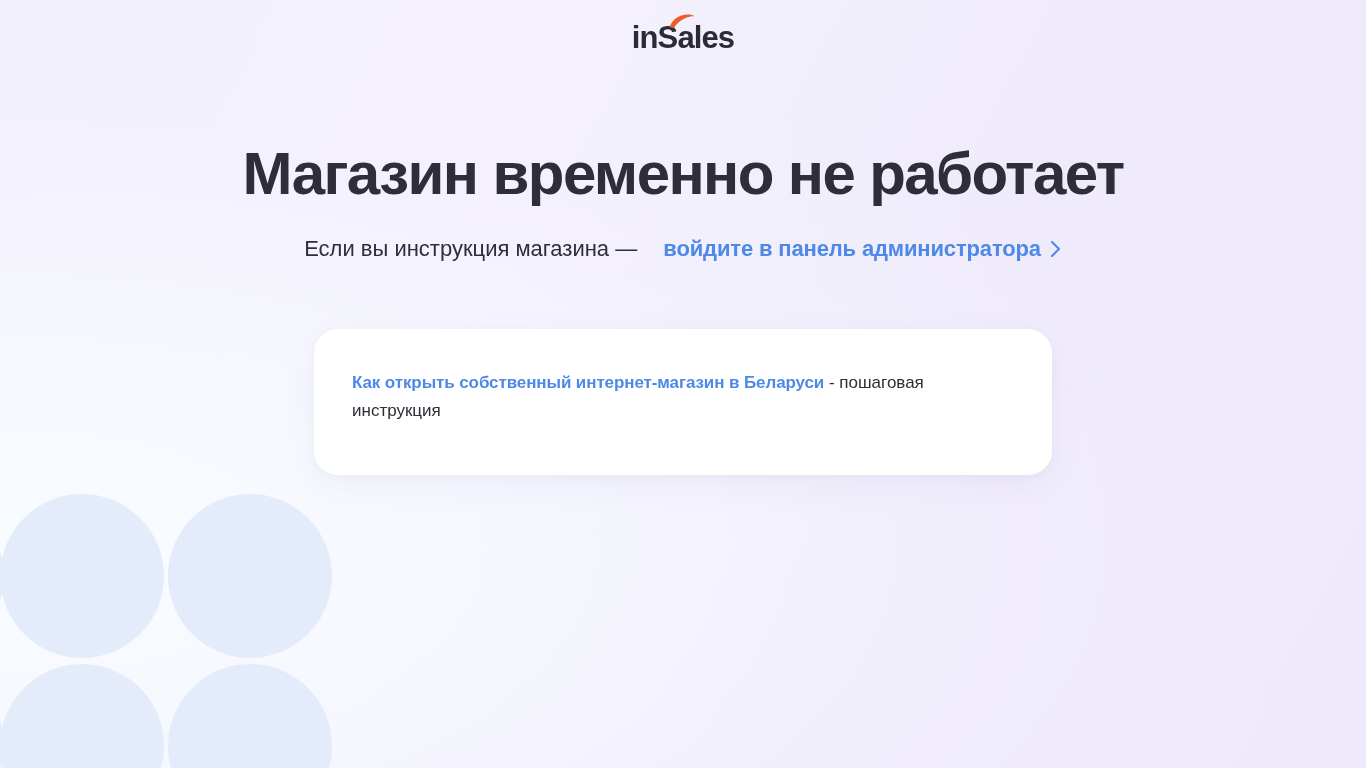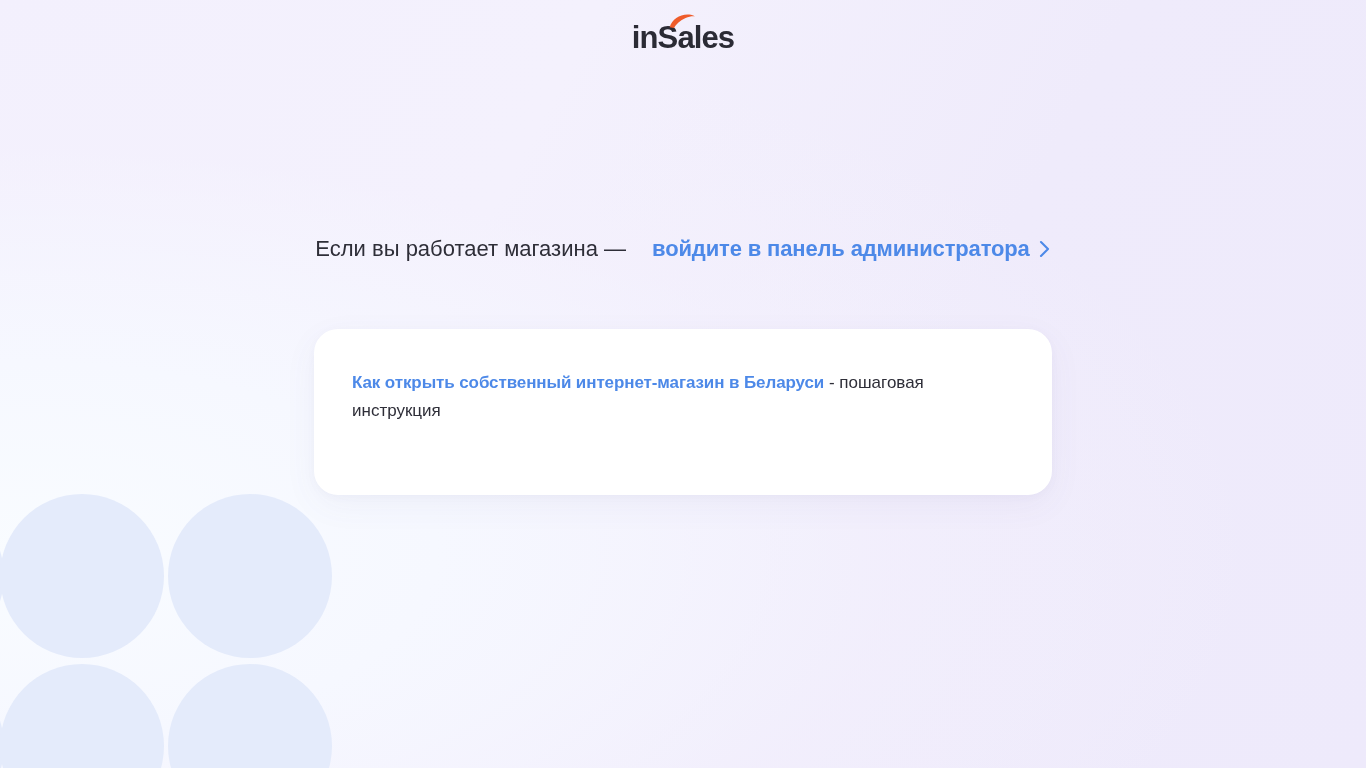--- a/index.html
+++ b/index.html
@@ -125,21 +125,21 @@
     vertical-align: -2px;
     margin-left: 9px;
   }
 
   
   .card {
     position: absolute;
     left: 314px;
     top: 329px;
     width: 738px;
-    height: 166px;
+    height: 146px;
     background: #ffffff;
     border-radius: 24px;
     box-shadow: 0 10px 34px rgba(86, 84, 140, 0.055),
                 0 2px 8px rgba(86, 84, 140, 0.035);
     padding: 40px 38px;
   }
   .card-text {
     font-size: 17px;
     line-height: 1.62;
     color: #2e2e38;
@@ -172,23 +172,24 @@
 
   <div class="logo-wrap">
     <div class="logo">
       <span>inSales</span>
       <svg class="swoosh" viewBox="0 0 28 16">
         <path d="M1.6 14.2 C4.2 6.2 12.0 0.9 21.2 1.6 C23.6 1.8 25.6 2.5 27.0 3.4 C24.6 3.0 21.0 3.5 17.6 5.0 C12.1 7.4 8.0 11.3 5.9 15.0 Z" fill="#ef5c2b"></path>
       </svg>
     </div>
   </div>
 
+  <h1 class="headline">Магазин временно не работает</h1>
 
   <div class="subline">
-    <span class="plain">Если вы работает магазина — </span><a class="admin-link" href="#">войдите в панель администратора</a><span class="chev">
+    <span class="plain">Если вы инструкция магазина — </span><a class="admin-link" href="#">войдите в панель администратора</a><span class="chev">
       <svg width="12" height="18" viewBox="0 0 12 18" aria-hidden="true">
         <path d="M2 2 L9 9 L2 16" fill="none" stroke="#4d89e8" stroke-width="2.1" stroke-linecap="round" stroke-linejoin="round"></path>
       </svg>
     </span>
   </div>
 
   <div class="card">
     <p class="card-text"><a class="card-link" href="#">Как открыть собственный интернет-магазин в Беларуси</a><span> - пошаговая инструкция</span></p>
   </div>
 

